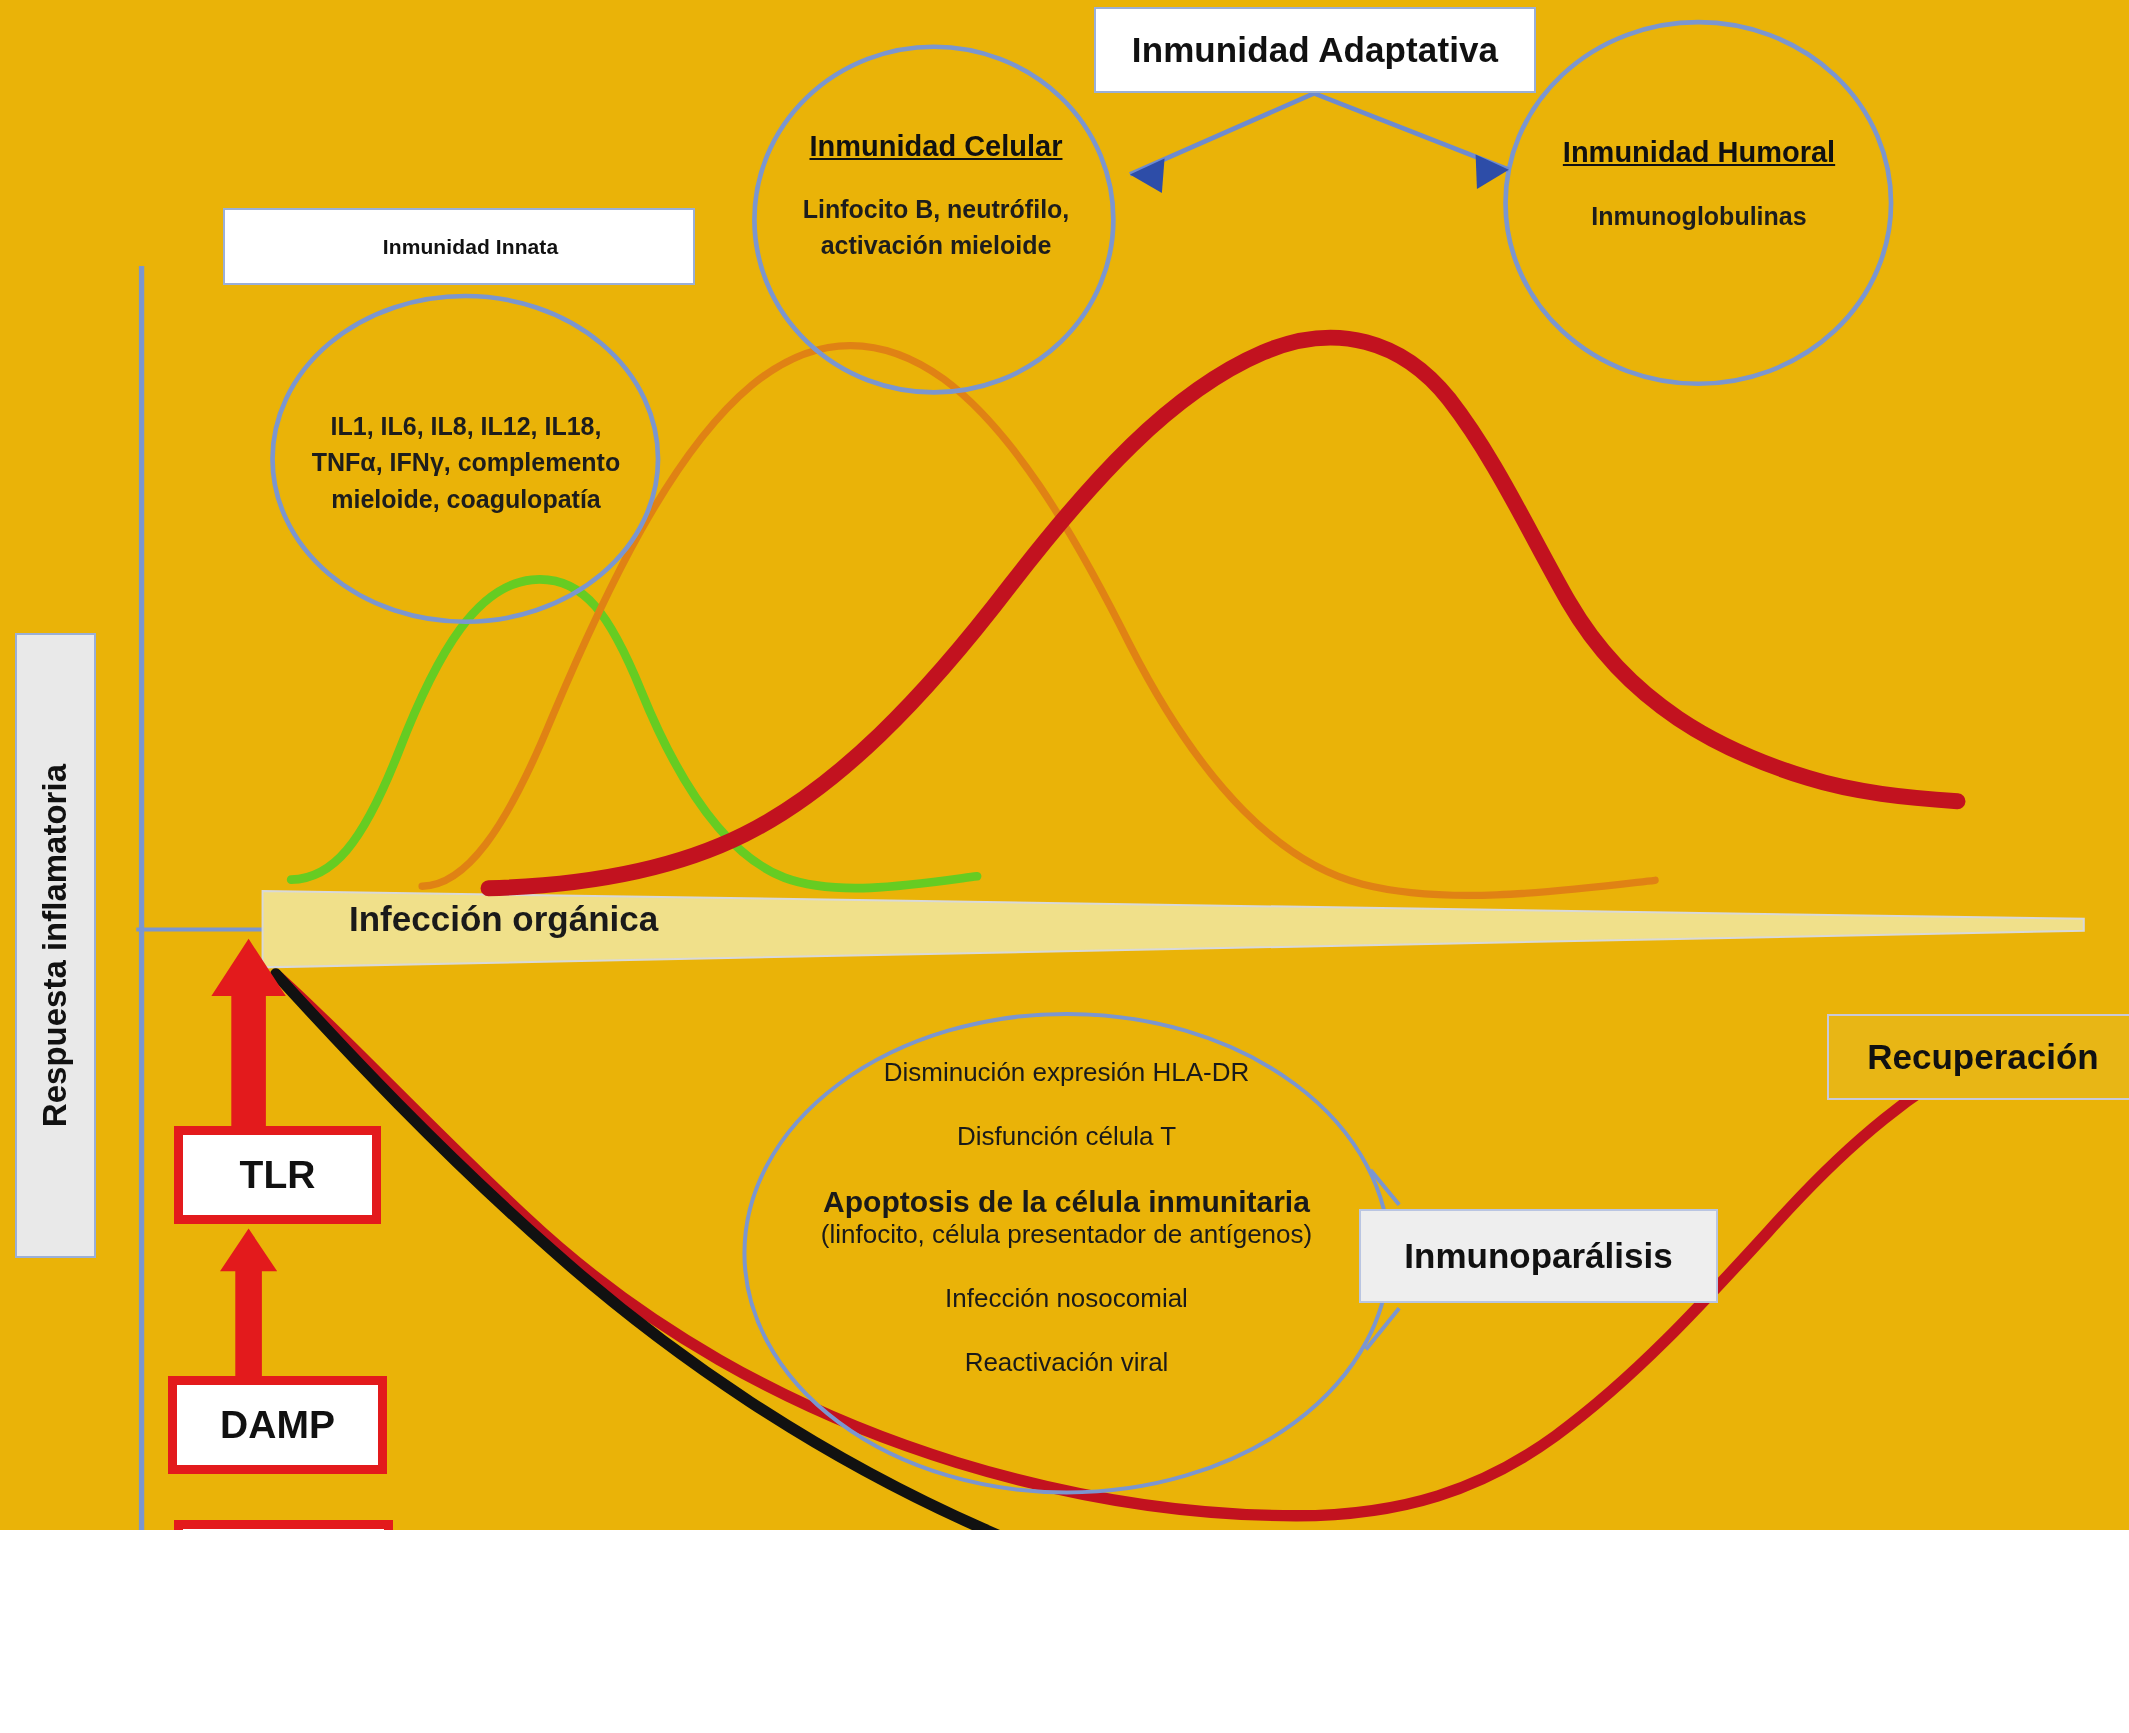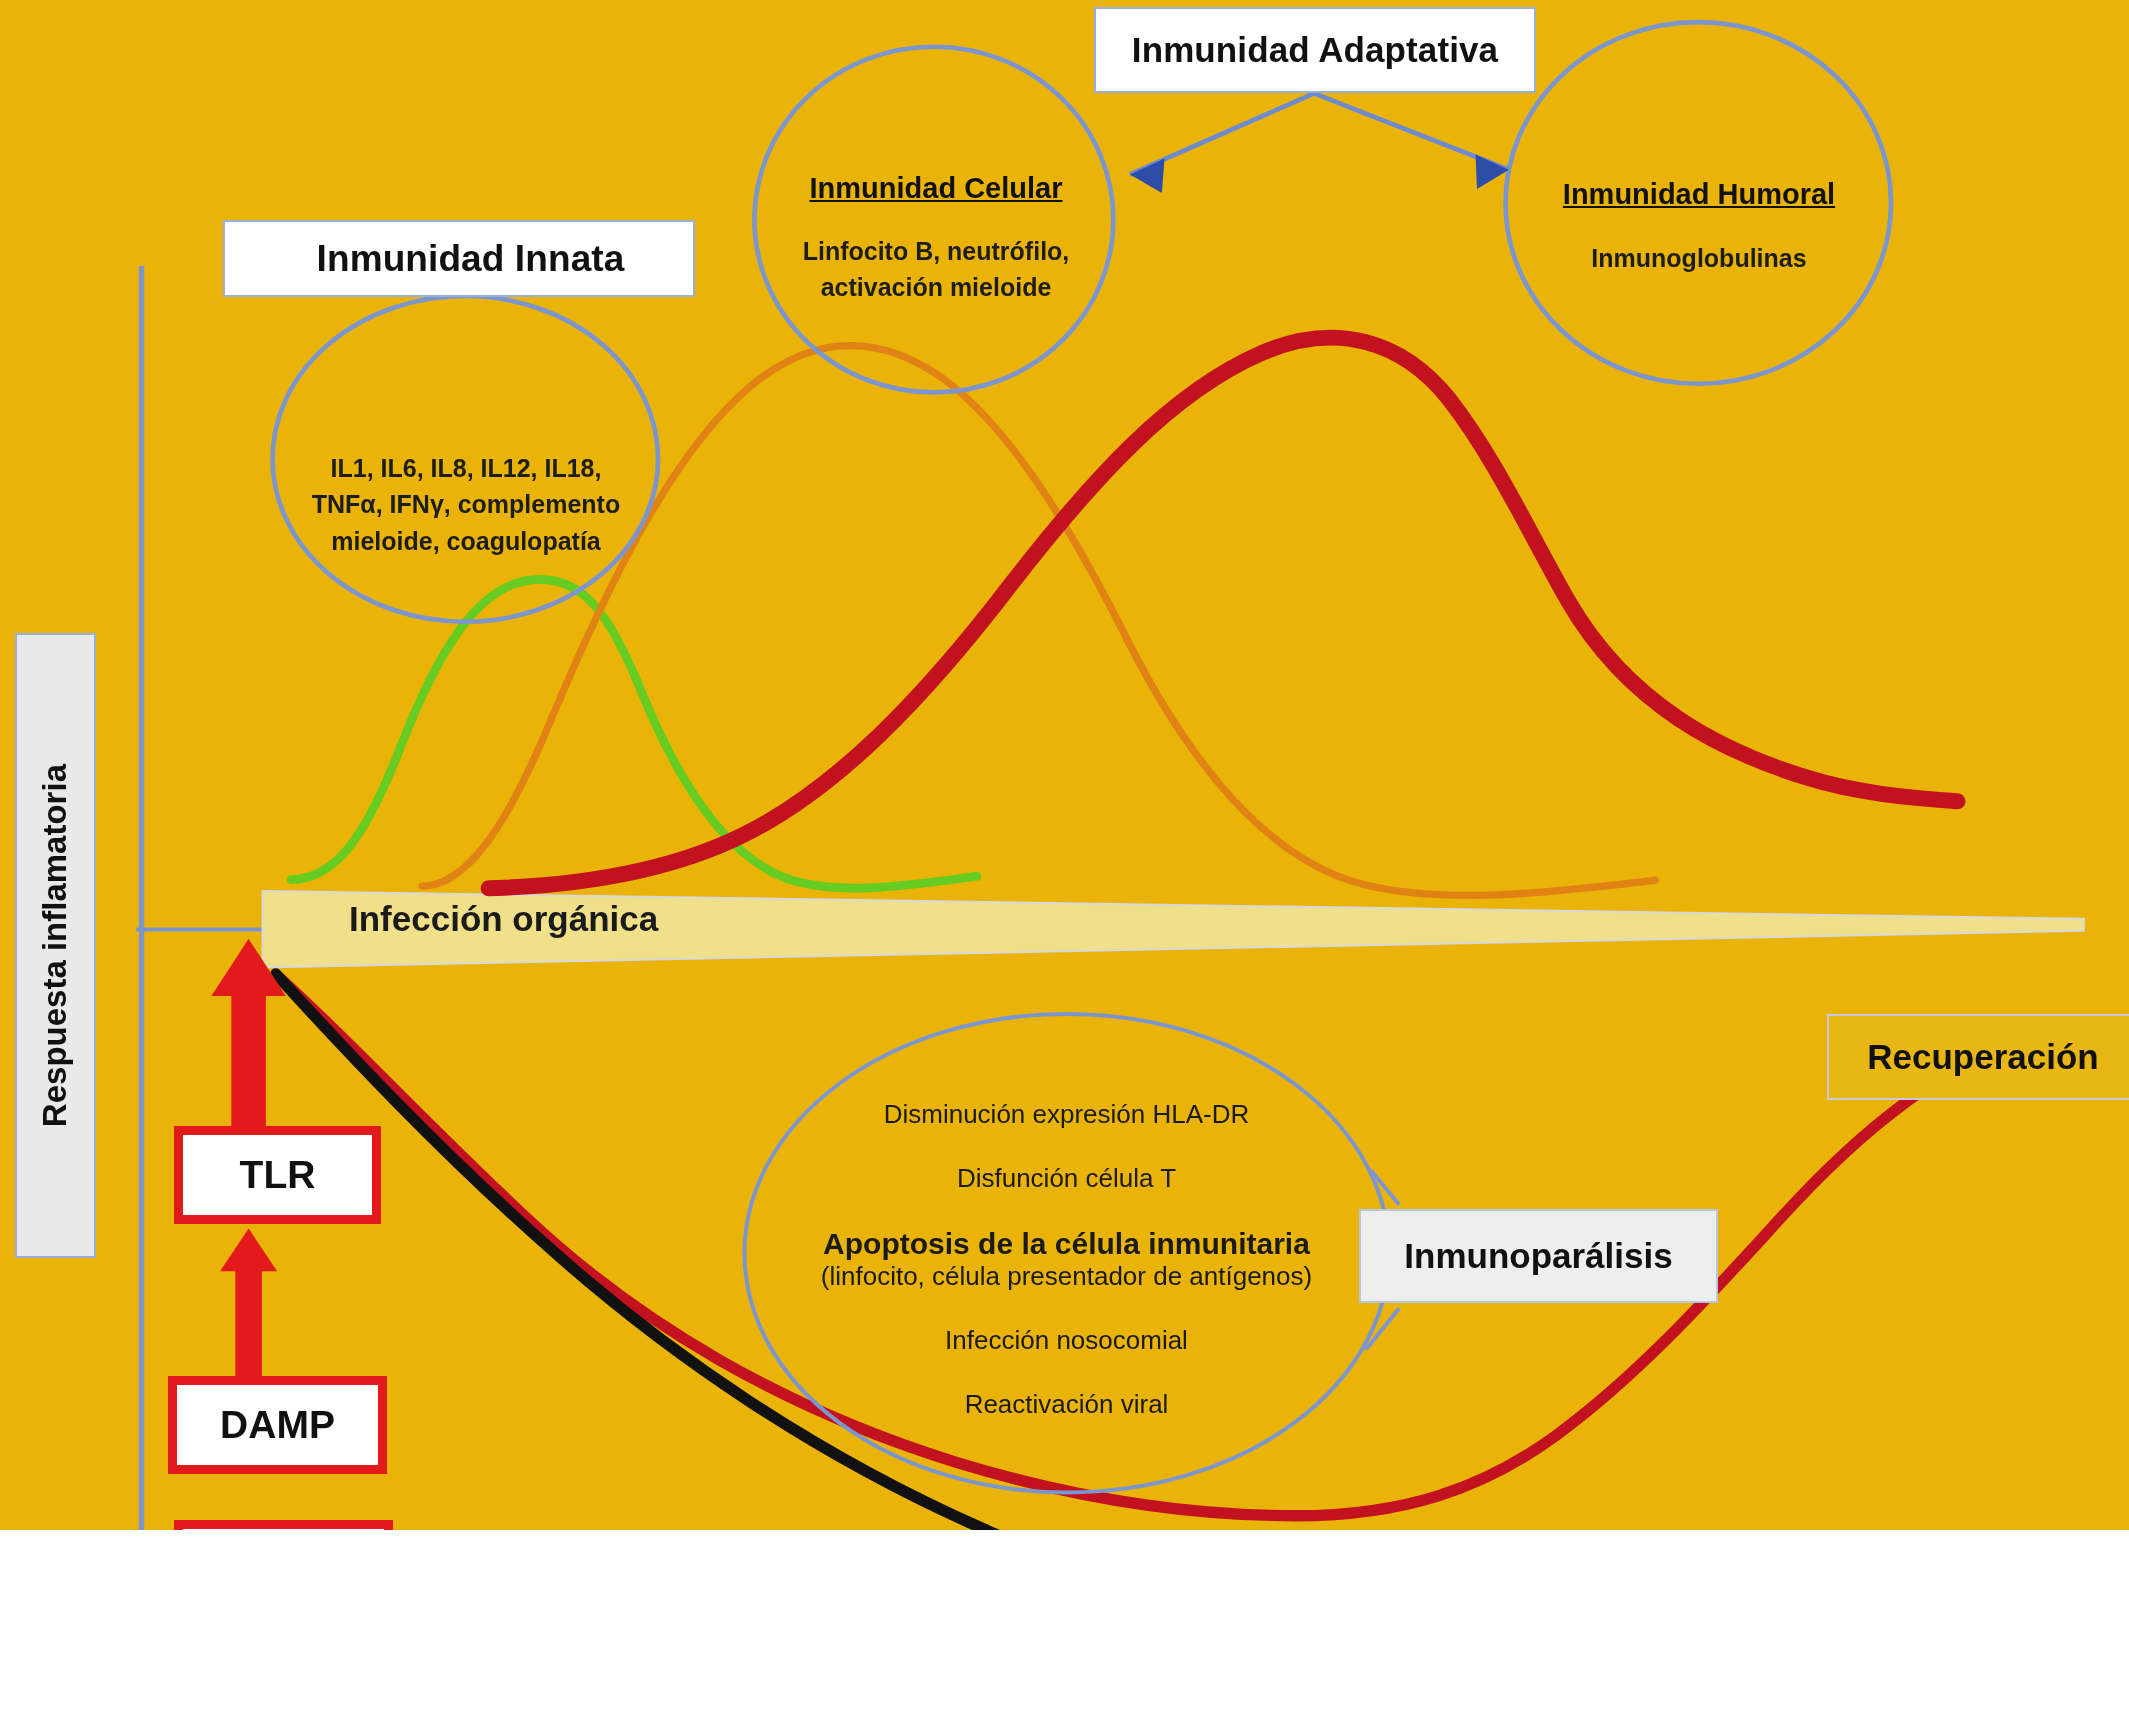--- a/index.html
+++ b/index.html
@@ -35,21 +35,20 @@
     letter-spacing:0.1px;
   }
   .circle-txt{
     position:absolute;
     display:flex;
     flex-direction:column;
     align-items:center;
     justify-content:flex-start;
     text-align:center;
     pointer-events:none;
-    margin-top:42px;
   }
   .circ-title{
     font-weight:bold;
     text-decoration:underline;
     color:#111111;
     white-space:nowrap;
   }
   .circ-body{
     font-weight:bold;
     color:#1d1d1d;
@@ -161,21 +160,21 @@
     <line x1="2105" y1="1812" x2="2062" y2="1760" stroke="#7b96cf" stroke-width="6"></line>
     <line x1="2105" y1="1968" x2="2055" y2="2030" stroke="#7b96cf" stroke-width="6"></line>
   <polygon points="348,1700 348,1498 318,1498 374,1412 430,1498 400,1498 400,1700" fill="#e31a1c"></polygon>
       <polygon points="354,2074 354,1912 331,1912 374,1848 417,1912 394,1912 394,2074" fill="#e31a1c"></polygon>
     </svg>
 
   <div class="hdr-box" style="left:1094px; top:6.6px; width:442px; height:86px; font-size:35px;">
     <span>Inmunidad Adaptativa</span>
   </div>
 
-  <div class="hdr-box" style="left:223px; top:220px; width:472px; height:77px; font-size:37px;padding-left:23px;">
+  <div class="hdr-box" style="left:223px; top:208px; width:472px; height:77px; font-size:21px;padding-left:23px;">
     <span>Inmunidad Innata</span>
   </div>
 
   <div class="circle-txt" style="left:755px; top:130px; width:362px;">
     <span class="circ-title" style="font-size:29px;">Inmunidad Celular</span>
     <span class="circ-body para-line" style="font-size:25px; margin-top:28px;">Linfocito B, neutrófilo,</span>
     <span class="circ-body para-line" style="font-size:25px;">activación mieloide</span>
   </div>
 
   <div class="circle-txt" style="left:1508px; top:136px; width:382px;">

